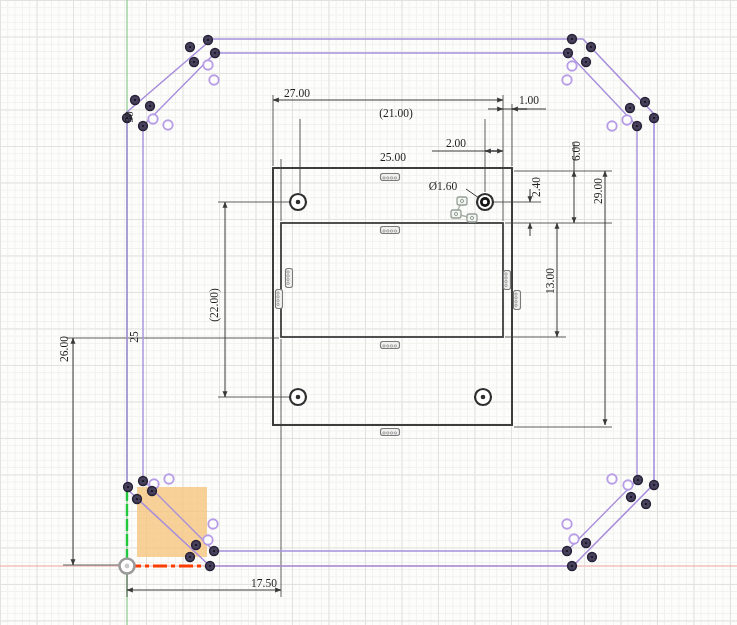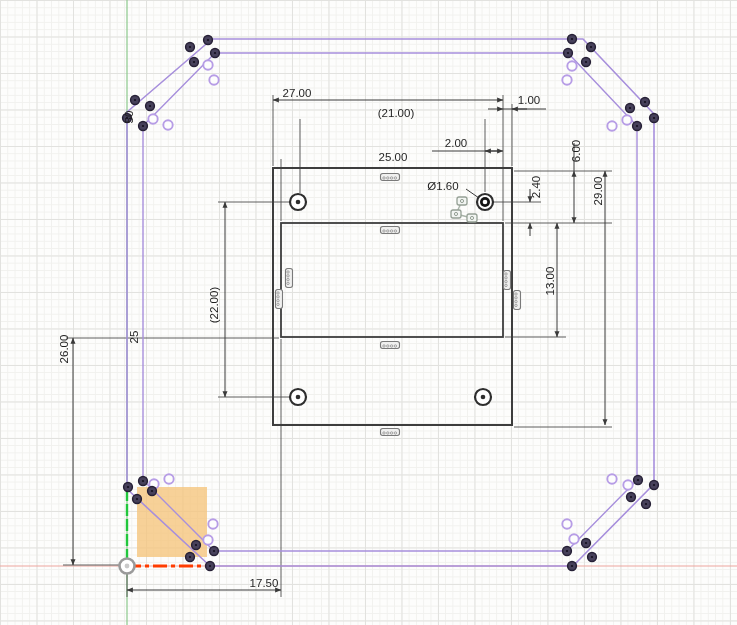--- a/index.html
+++ b/index.html
@@ -5,21 +5,21 @@
   html,body{margin:0;padding:0;}
   .stage{
     position:relative;width:737px;height:625px;overflow:hidden;
     background-color:#fdfdfc;
     background-image:
       linear-gradient(#e2e2df 1px, transparent 1px),
       linear-gradient(90deg,#e2e2df 1px, transparent 1px),
       linear-gradient(#f1f1ee 1px, transparent 1px),
       linear-gradient(90deg,#f1f1ee 1px, transparent 1px);
     background-size:36.5px 36.5px,36.5px 36.5px,7.3px 7.3px,7.3px 7.3px;
-    font-family:Liberation Sans, sans-serif;
+    font-family:Liberation Serif, serif;
   }
   svg{position:absolute;left:0;top:0;}
   text{font-size:11.5px;fill:#1f1f1f;}
   .ext{stroke:#4d4d4d;stroke-width:0.9;}
   .dim{stroke:#3a3a3a;stroke-width:1;fill:none;}
   .blk{stroke:#3d3d3d;fill:none;}
   .sketch{fill:none;stroke-linejoin:round;}
 </style>
 </head>
 <body>

